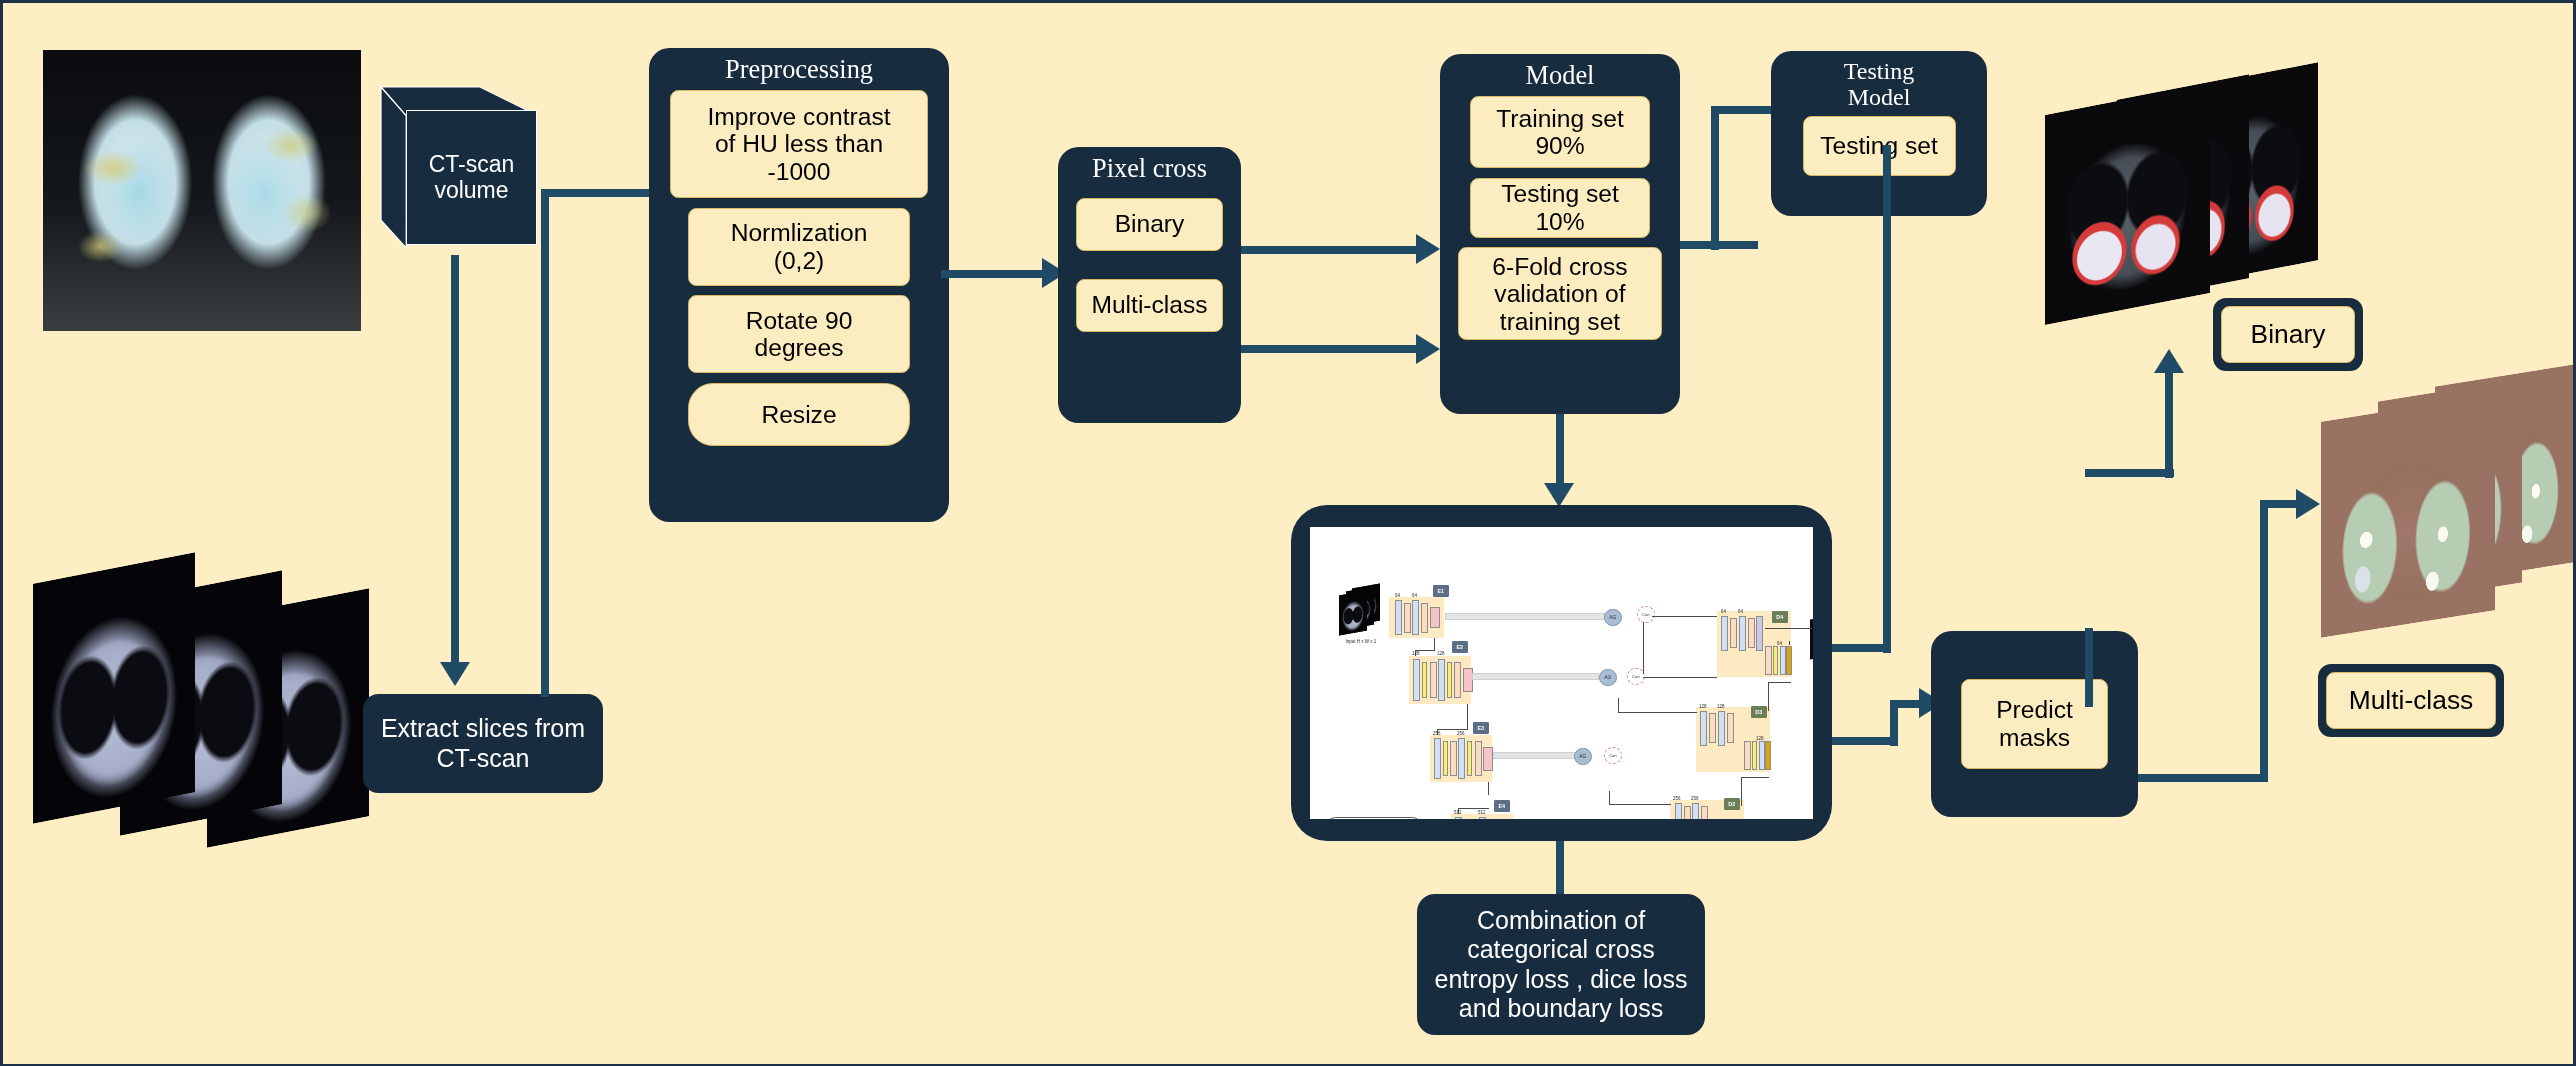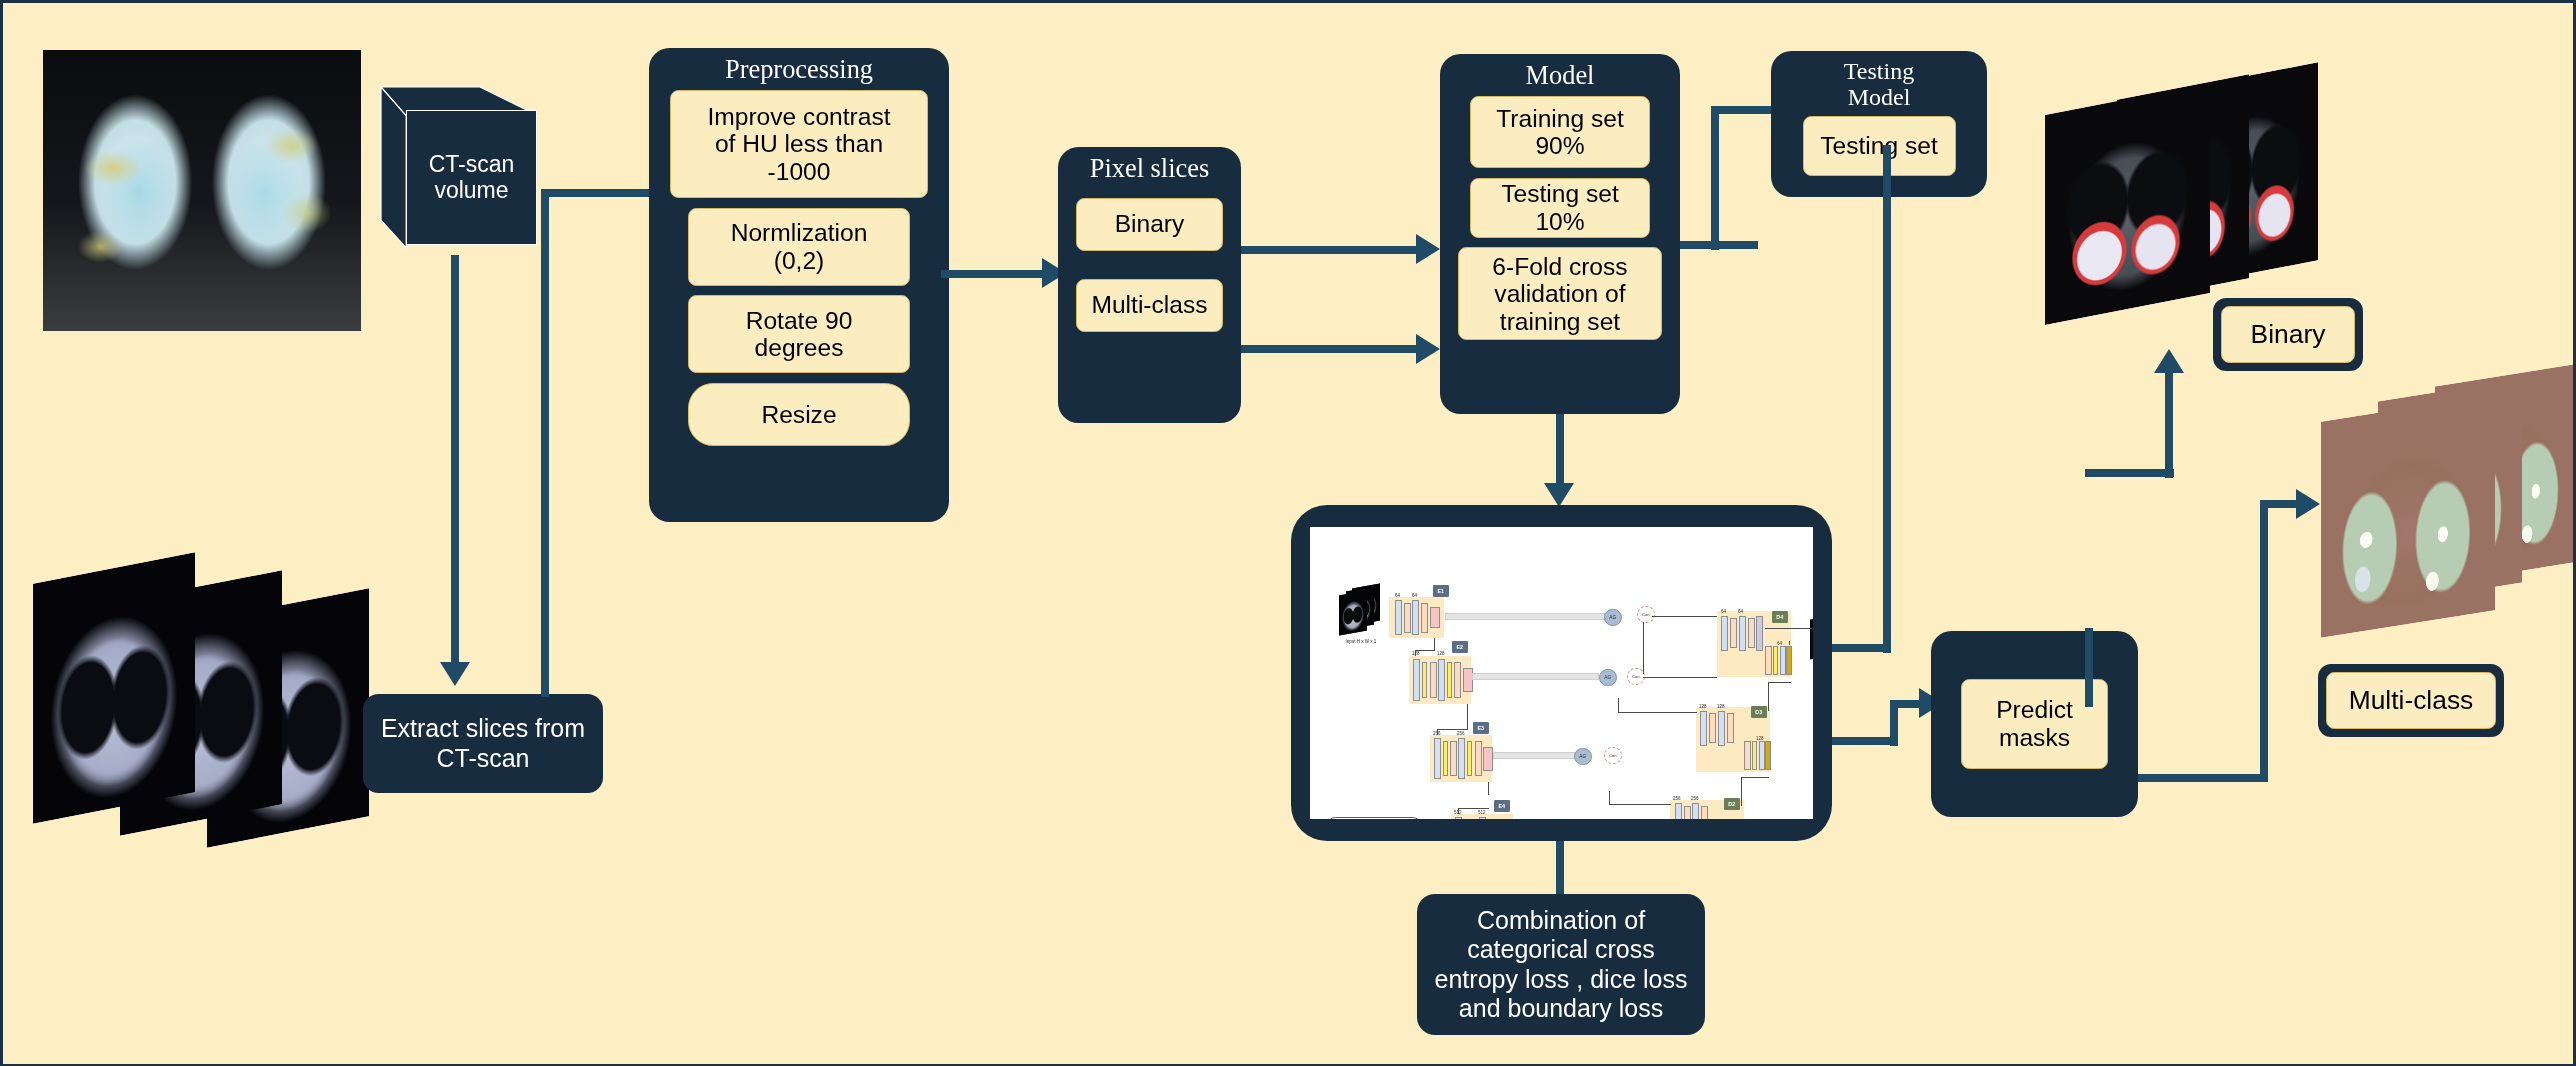--- a/index.html
+++ b/index.html
@@ -240,21 +240,21 @@
 (0,2)</div>
     <div class="pill" style="width:222px;height:78px;">Rotate 90
 degrees</div>
     <div class="pill" style="width:222px;height:63px;border-radius:25px;">Resize</div>
   </div>
 
   <div class="ln" style="left:938px;top:267px;width:106px;height:8.4px;"></div>
   <div class="arrow ar-right" style="left:1039px;top:255px;"></div>
 
   <div class="group" style="left:1055px;top:144px;width:183px;height:276px;">
-    <div class="group-title">Pixel slices</div>
+    <div class="group-title">Pixel cross</div>
     <div class="pill" style="width:147px;height:53px;margin-top:8.4px;margin-bottom:28px;">Binary</div>
     <div class="pill" style="width:147px;height:53px;">Multi-class</div>
   </div>
 
   <div class="ln" style="left:1238px;top:243px;width:180px;height:8.4px;"></div>
   <div class="arrow ar-right" style="left:1413px;top:231px;"></div>
 
   <div class="ln" style="left:1238px;top:342px;width:180px;height:8.4px;"></div>
   <div class="arrow ar-right" style="left:1413px;top:331px;"></div>
 
@@ -270,21 +270,21 @@
   </div>
 
   <div class="ln" style="left:1677px;top:238px;width:78px;height:8.4px;"></div>
   <div class="ln" style="left:1708px;top:103px;width:8.4px;height:144px;"></div>
   <div class="ln" style="left:1708px;top:103px;width:78px;height:8.4px;"></div>
   <div class="arrow ar-right" style="left:1781px;top:92px;"></div>
 
   <div class="ln" style="left:1553px;top:411px;width:8.4px;height:84px;"></div>
   <div class="arrow ar-down" style="left:1541px;top:480px;"></div>
 
-  <div class="group" style="left:1768px;top:48px;width:216px;height:146px;">
+  <div class="group" style="left:1768px;top:48px;width:216px;height:165px;">
     <div class="group-title" style="font-size:24px;">Testing
 Model</div>
     <div class="pill" style="width:153px;height:60px;">Testing set</div>
   </div>
 
   <div class="ln" style="left:1880px;top:142px;width:8.4px;height:508px;"></div>
   <div class="ln" style="left:1796px;top:641px;width:92px;height:8.4px;"></div>
   <div class="arrow ar-left" style="left:1773px;top:630px;"></div>
 
   <div id="tablet" style="left:1288px;top:502px;width:541px;height:336px;">

